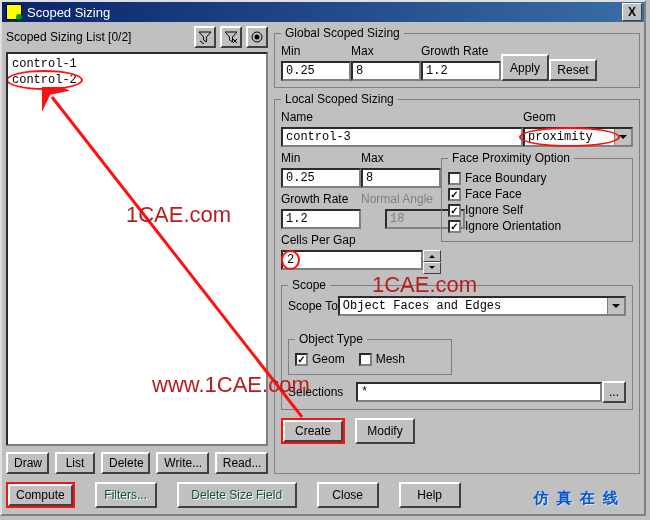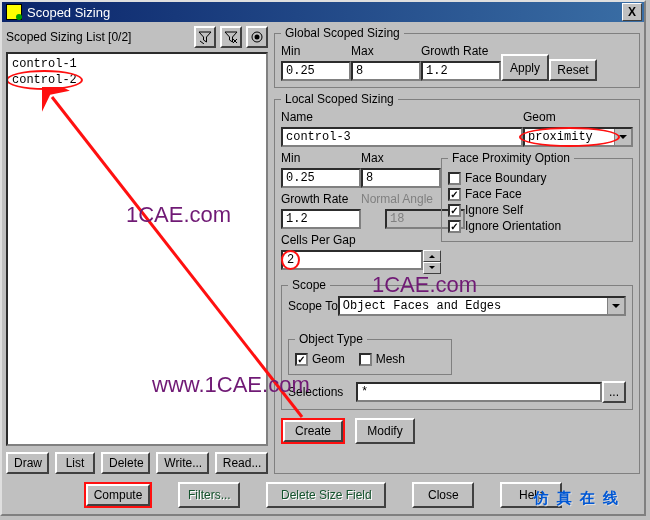--- a/index.html
+++ b/index.html
@@ -178,22 +178,21 @@
     background: #fff;
     display: inline-flex; align-items: center; justify-content: center;
     font-size: 10px;
     box-sizing: border-box;
   }
   .chk.on::after { content: "✓"; font-weight: bold; }
   .row-btns { display: flex; gap: 10px; margin-top: 4px; }
   .row-btns .btn { min-width: 40px; }
   .footer {
     display: flex;
-    gap: 26px;
-    justify-content: center;
+    gap: 20px;
     padding: 4px 0 2px 0;
   }
   .footer .btn { min-width: 62px; }
   .caption {
     position: absolute;
     right: 24px;
     bottom: 6px;
     color: #0057d4;
     font-weight: bold;
     font-size: 15px;
@@ -234,21 +233,21 @@
     left: 40px; top: 85px;
     pointer-events: none;
   }
   .dots-btn {
     width: 24px;
     min-width: 24px;
     padding: 2px 0;
   }
   .watermark {
     position: absolute;
-    color: #701a75;
+    color: #b91c1c;
     font-size: 22px;
     font-weight: 500;
     pointer-events: none;
     user-select: none;
     font-family: Arial, sans-serif;
     white-space: nowrap;
   }
 </style>
 </head>
 <body>

